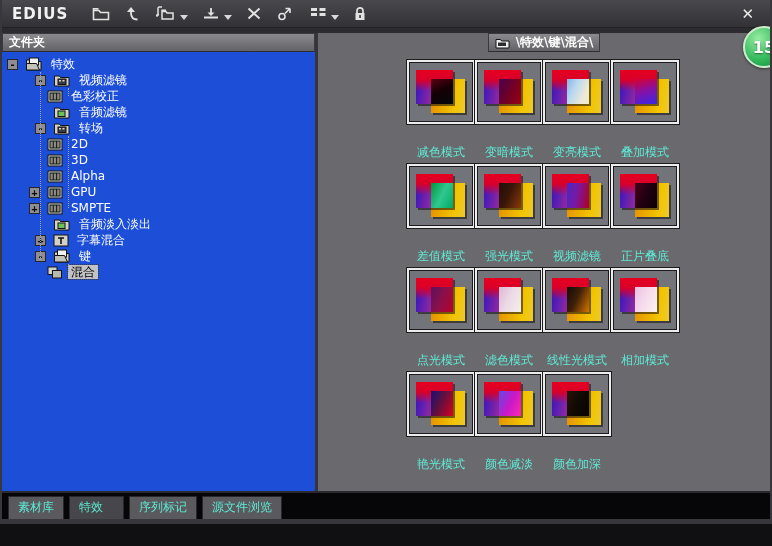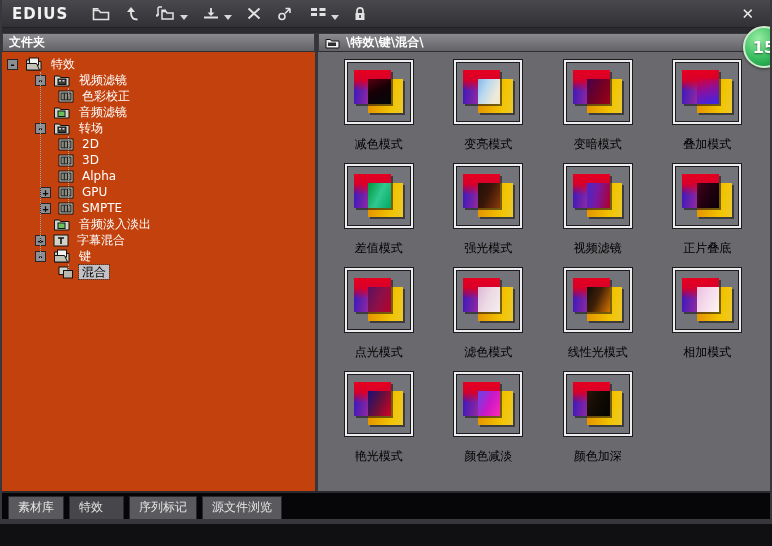--- a/index.html
+++ b/index.html
@@ -19,36 +19,36 @@
   .caret { width:0; height:0; border-left:4px solid transparent; border-right:4px solid transparent;
            border-top:5px solid #d8d8d8; margin-left:3px; margin-top:8px; }
   .close-btn { margin-left:auto; color:#ececec; font-size:15px; font-weight:bold; padding:0 6px; }
 
   
   .gapstrip { height:5px; flex:0 0 5px; background:#2c2c30; }
 
   
   .main { flex:1 1 auto; display:flex; min-height:0; }
   .left-panel { width:316px; flex:0 0 316px; display:flex; flex-direction:column;
-                border-right:3px solid #35353a; background:#c2410c; }
-  .right-panel { flex:1 1 auto; display:flex; flex-direction:column; background:#6a6a6e; }
+                border-right:3px solid #35353a; background:#1d4ed8; }
+  .right-panel { flex:1 1 auto; display:flex; flex-direction:column; background:#6a6a6e;align-items:center; }
 
   .panel-header { height:19px; flex:0 0 19px; background:linear-gradient(#8b8b8f,#636367);
                   border:1px solid #3a3a3e; border-bottom-color:#2e2e32;
                   display:flex; align-items:center; padding:0 6px;
                   color:#ffffff; font-size:12px; font-weight:bold; }
   .panel-header .hicon { margin-right:6px; display:flex; }
 
   
   .tree { position:relative; flex:1 1 auto; padding-top:4px; overflow:hidden; }
   .trow { height:16px; display:flex; align-items:center; color:#ffffff; font-size:12px;
           white-space:nowrap; }
   .trow .lbl { padding:0 3px; line-height:14px; }
   .trow.selected .lbl { background:#c2c2c6; color:#000; outline:1px dotted #3a3a3a; }
-  .lvl0 { padding-left:5px; } .lvl1 { padding-left:33px; } .lvl2 { padding-left:38px; }
+  .lvl0 { padding-left:5px; } .lvl1 { padding-left:33px; } .lvl2 { padding-left:27px; }
   .expander { width:11px; height:11px; flex:0 0 11px; background:#8e8e92; border:1px solid #26262a;
               color:#0a0a0a; font-size:10px; line-height:9px; text-align:center;
               font-weight:bold; margin-right:7px; font-family:"DejaVu Sans Mono",monospace; }
   .exp-spacer { width:11px; flex:0 0 11px; margin-right:7px; }
   .ticon { margin-right:5px; display:flex; flex:0 0 auto; }
   .guide { position:absolute; width:0; border-left:1px dotted #a6a6aa; }
 
   
   .grid-wrap { flex:1 1 auto; position:relative; overflow:hidden; }
   .grid { display:grid; grid-template-columns:repeat(4,1fr); grid-auto-rows:104px;
@@ -59,27 +59,27 @@
   .canvas { position:absolute; inset:3px; }
   .canvas > div { position:absolute; }
   .rb { left:32%; top:26%; width:60%; height:62%;
         background:linear-gradient(100deg,#e28a00,#f2c400 70%,#edc92e);
         box-shadow:2px 2px 0 rgba(15,15,15,.55); }
   .ra { left:7%; top:9%; width:64%; height:64%;
         background:linear-gradient(to bottom,#e60020 0%,#d8002a 30%,rgba(216,0,42,0) 62%),
                    linear-gradient(100deg,#2c14c4,#8c28a0 45%,#2aa028);
         box-shadow:2px 2px 0 rgba(15,15,15,.55); }
   .ov { left:32%; top:26%; width:39%; height:47%; }
-  .cap { margin-top:12px; color:#000000; font-size:12px; text-align:center; }
+  .cap { margin-top:20px; color:#5eead4; font-size:12px; text-align:center; }
 
   
   .footer { flex:0 0 29px; background:#060608; border-top:2px solid #2a2a2e;
             display:flex; align-items:flex-start; padding:3px 0 0 6px;
             border-bottom:5px solid #38383c; }
-  .tab { background:#5a5a5e; color:#e5e5e5; font-size:12px; padding:2px 9px 3px 9px;
+  .tab { background:#5a5a5e; color:#5eead4; font-size:12px; padding:2px 9px 3px 9px;
          margin-right:5px; border:1px solid #28282c; border-bottom:none; }
   .tab.active { background:#47474b; padding-right:20px; }
 
   
   .badge { position:absolute; top:26px; right:-15px; width:42px; height:42px; border-radius:50%;
            background:radial-gradient(circle at 35% 28%, #96eda2, #36bb5e 55%, #0f8c38 95%);
            border:2px solid #cfeccf; box-shadow:0 1px 3px rgba(0,0,0,.5);
            display:flex; align-items:center; justify-content:center;
            color:#fff; font-size:16px; font-weight:bold; text-shadow:0 1px 2px rgba(0,0,0,.5);
            z-index:50; }
@@ -381,34 +381,34 @@
                   <div class="ov" style="background: linear-gradient(155deg, rgb(90, 0, 16) 0%, rgb(21, 0, 6) 45%, rgb(4, 9, 11) 100%);"></div>
                 </div>
               </div>
             <div class="cap">减色模式</div>
           </div>
           <div class="cell">
             <div class="thumb">
                 <div class="canvas">
                   <div class="rb"></div>
                   <div class="ra"></div>
+                  <div class="ov" style="background: linear-gradient(115deg, rgb(70, 0, 78) 0%, rgb(117, 0, 34) 55%, rgb(156, 0, 24) 100%);"></div>
+                </div>
+              </div>
+            <div class="cap">变暗模式</div>
+          </div>
+          <div class="cell">
+            <div class="thumb">
+                <div class="canvas">
+                  <div class="rb"></div>
+                  <div class="ra"></div>
                   <div class="ov" style="background: linear-gradient(115deg, rgb(134, 180, 232) 0%, rgb(184, 216, 240) 35%, rgb(239, 233, 216) 75%, rgb(242, 233, 200) 100%);"></div>
                 </div>
               </div>
             <div class="cap">变亮模式</div>
-          </div>
-          <div class="cell">
-            <div class="thumb">
-                <div class="canvas">
-                  <div class="rb"></div>
-                  <div class="ra"></div>
-                  <div class="ov" style="background: linear-gradient(115deg, rgb(70, 0, 78) 0%, rgb(117, 0, 34) 55%, rgb(156, 0, 24) 100%);"></div>
-                </div>
-              </div>
-            <div class="cap">变暗模式</div>
           </div>
           <div class="cell">
             <div class="thumb">
                 <div class="canvas">
                   <div class="rb"></div>
                   <div class="ra"></div>
                   <div class="ov" style="background: linear-gradient(165deg, rgb(216, 0, 48) 0%, rgb(138, 16, 160) 45%, rgb(56, 40, 232) 100%);"></div>
                 </div>
               </div>
             <div class="cap">叠加模式</div>

